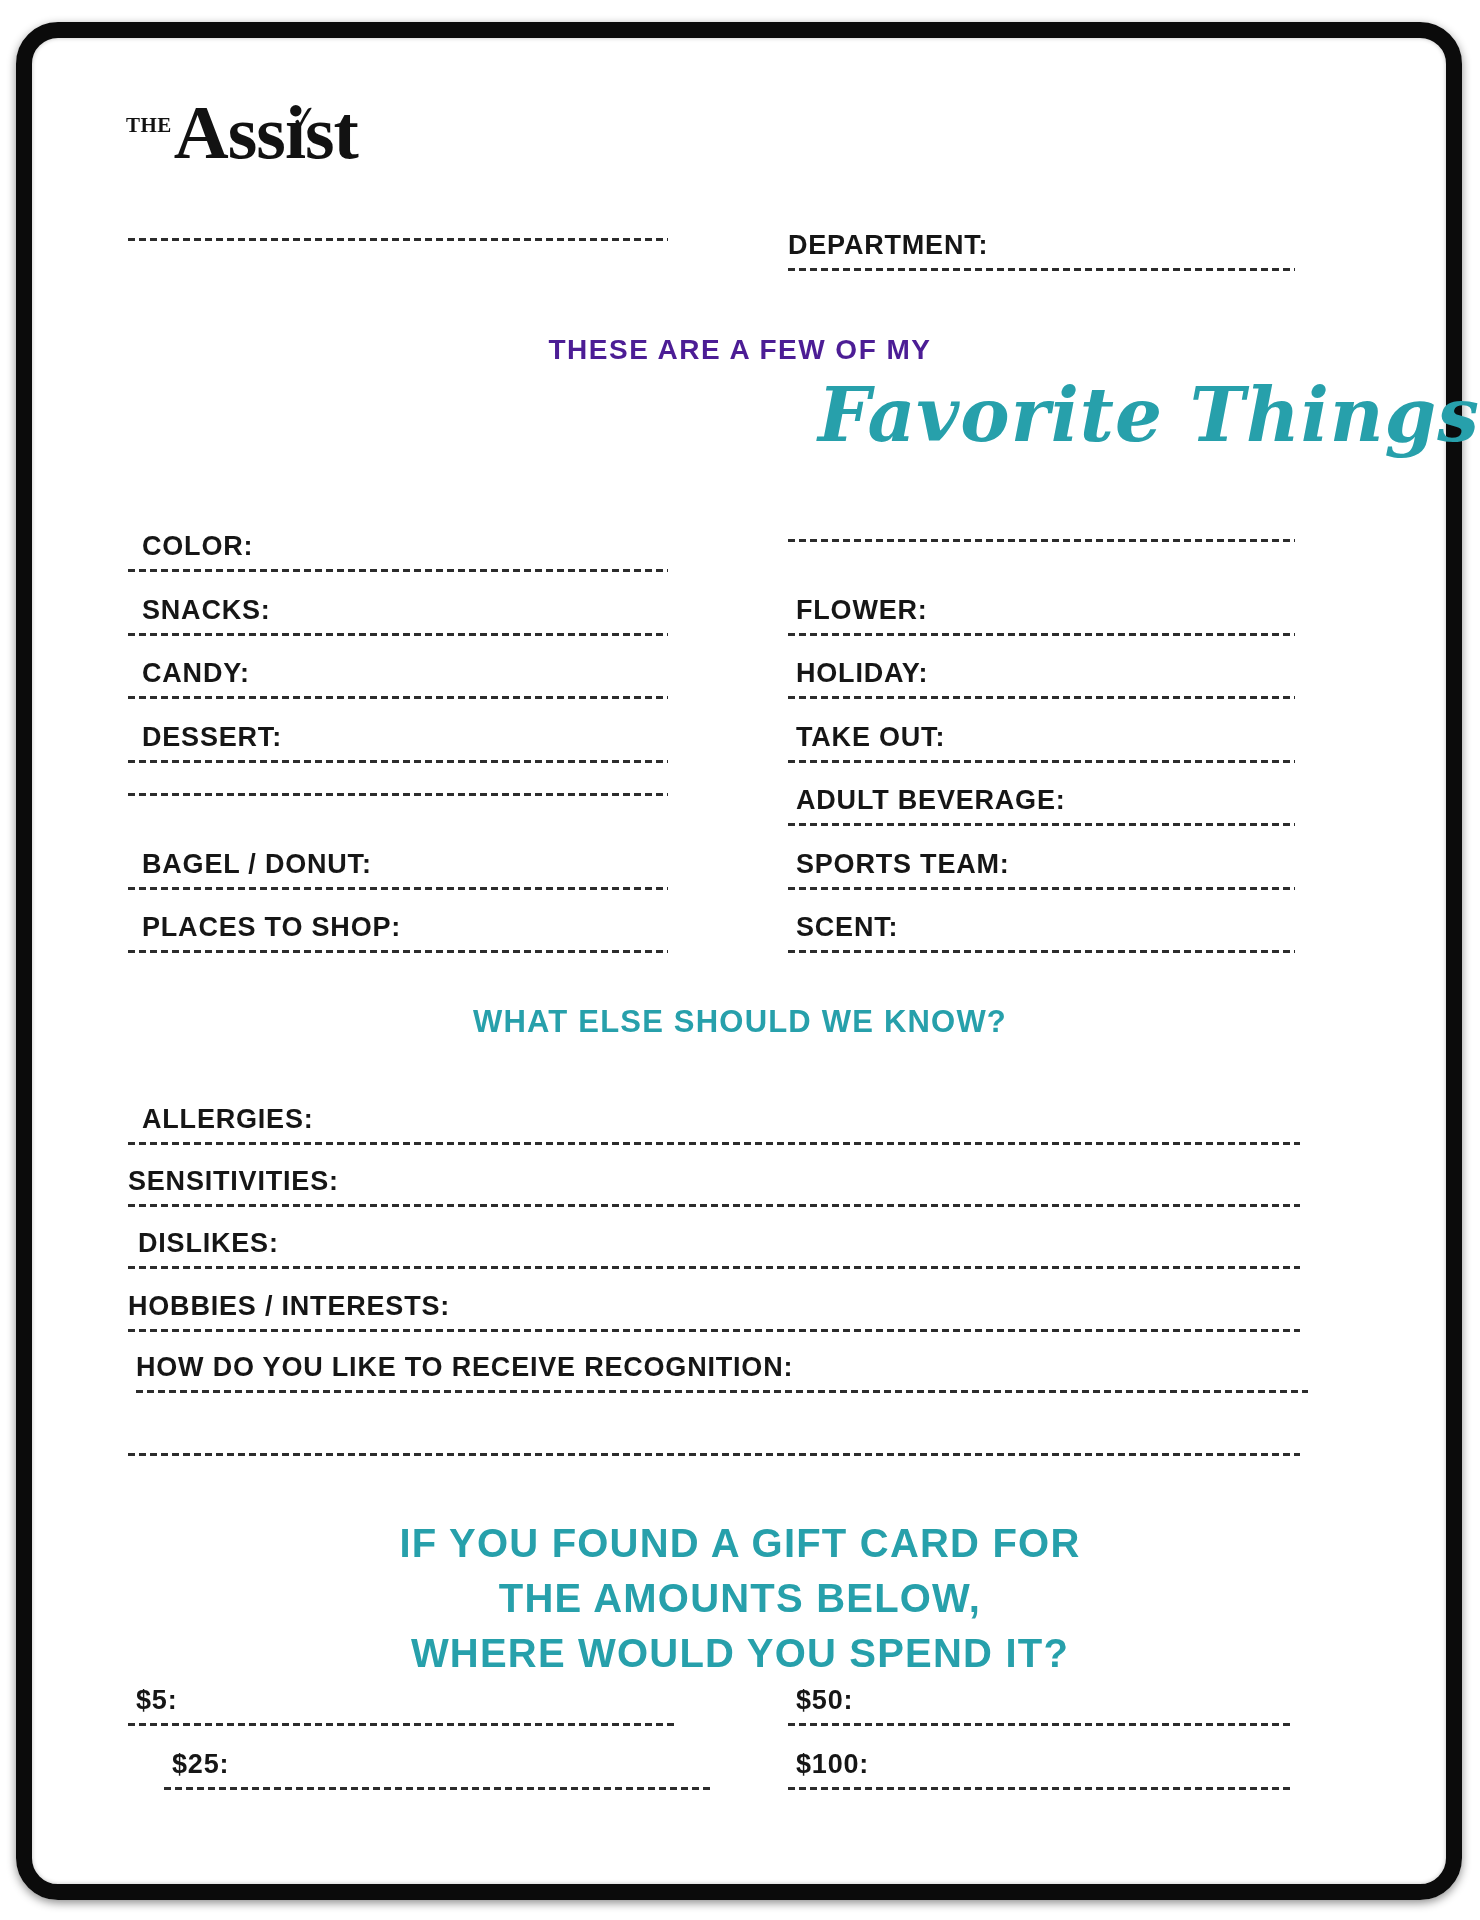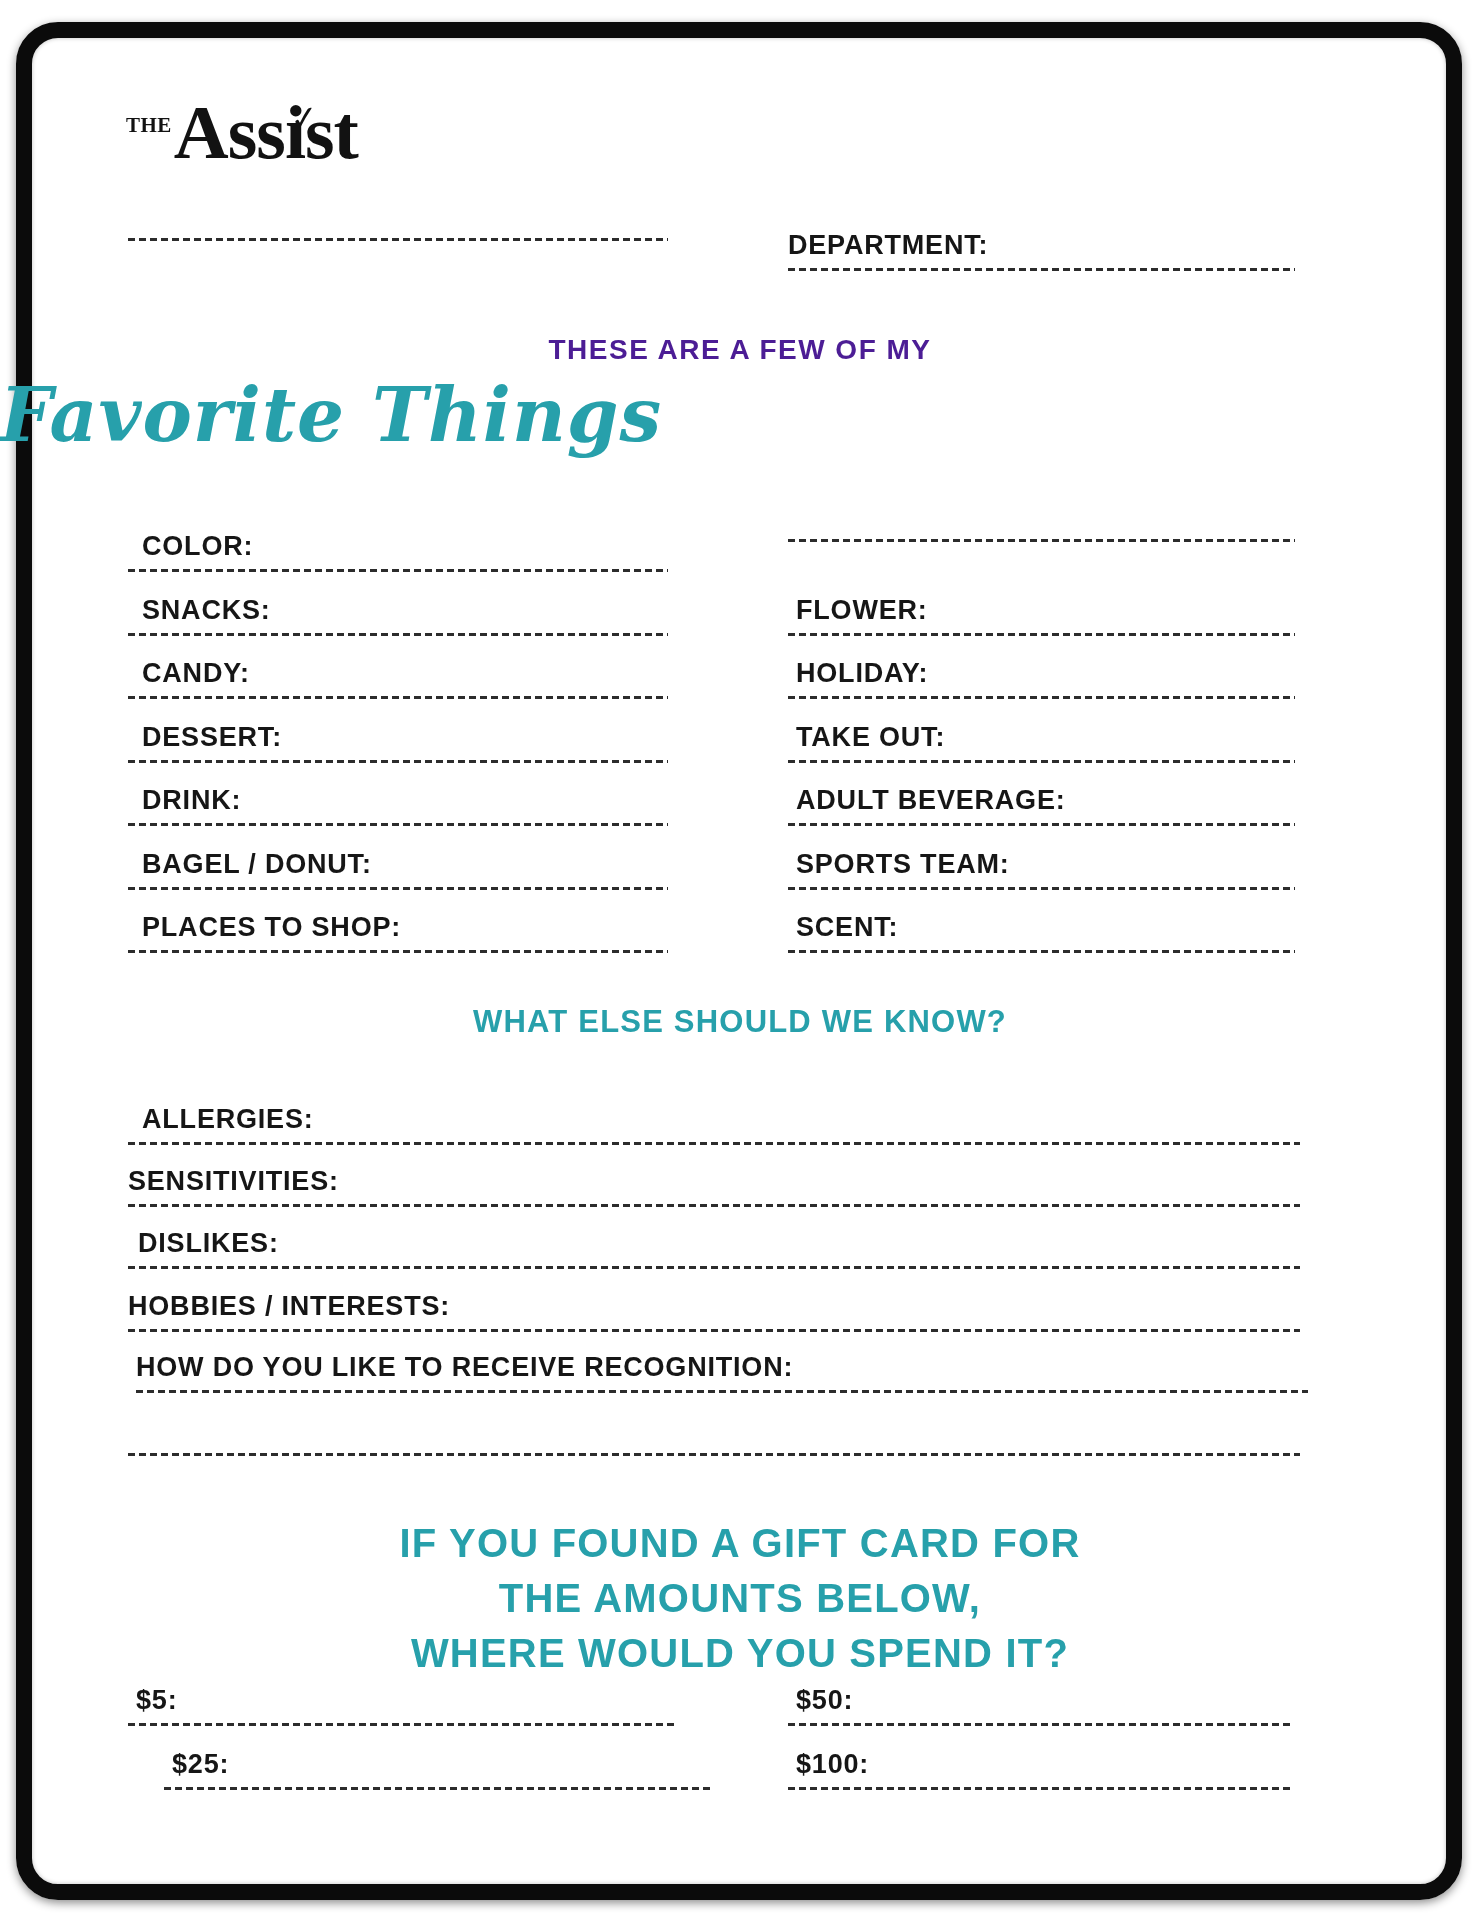--- a/index.html
+++ b/index.html
@@ -58,21 +58,21 @@
   .more-sec .field:nth-of-type(3) .flabel{padding-left:10px;}
   .money .flabel{padding-left:8px;}
   
   .big-title{
     position:absolute;left:0;top:326px;width:1480px;
     text-align:center;font-weight:700;font-size:28px;line-height:48px;
     letter-spacing:1.5px;color:#4c1d95;
   }
   .script-title{
     position:absolute;left:0;top:356px;width:1480px;
-    text-align:left;
+    text-align:right;
     font-family:"DejaVu Serif", serif;
     font-style:italic;font-weight:700;
     font-size:74px;line-height:118px;
     letter-spacing:1px;
     color:var(--teal,#27a0ab);
   }
   .teal-heading{
     position:absolute;left:0;top:1002px;width:1480px;
     text-align:center;font-weight:700;font-size:31px;line-height:40px;
     letter-spacing:1.2px;color:var(--teal,#27a0ab);
@@ -121,21 +121,20 @@
       </div>
       <div class="field" style="left: 128px; top: 658px; width: 540px;">
         <span class="flabel">CANDY:</span>
         <div class="dash"></div>
       </div>
       <div class="field" style="left: 128px; top: 722px; width: 540px;">
         <span class="flabel">DESSERT:</span>
         <div class="dash"></div>
       </div>
       <div class="field" style="left: 128px; top: 785px; width: 540px;">
-        <span class="flabel">DRINK:</span>
         <div class="dash"></div>
       </div>
       <div class="field" style="left: 128px; top: 849px; width: 540px;">
         <span class="flabel">BAGEL / DONUT:</span>
         <div class="dash"></div>
       </div>
       <div class="field" style="left: 128px; top: 912px; width: 540px;">
         <span class="flabel">PLACES TO SHOP:</span>
         <div class="dash"></div>
       </div>

